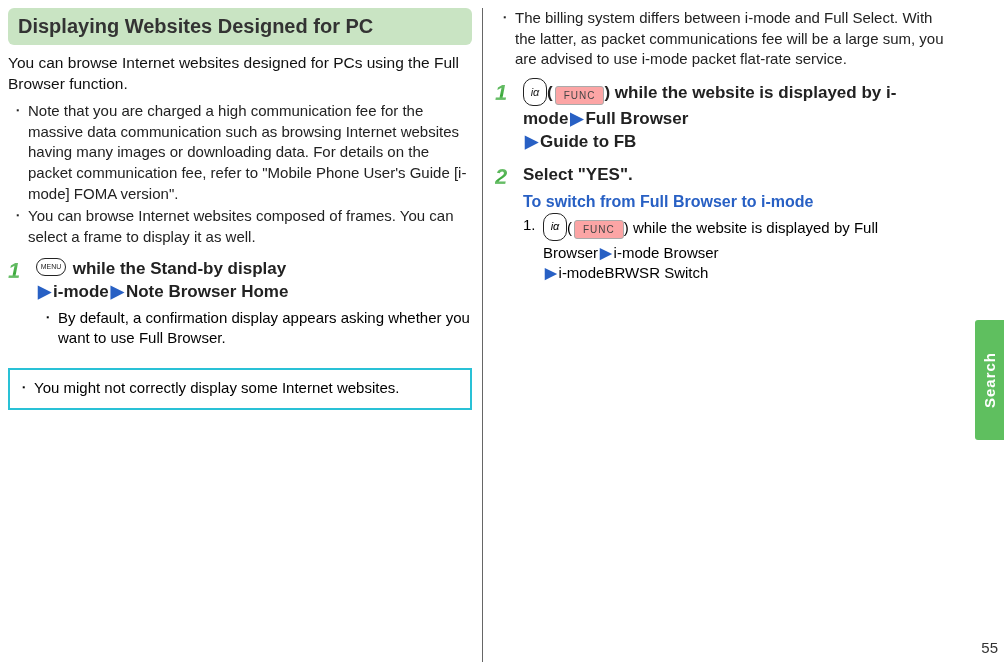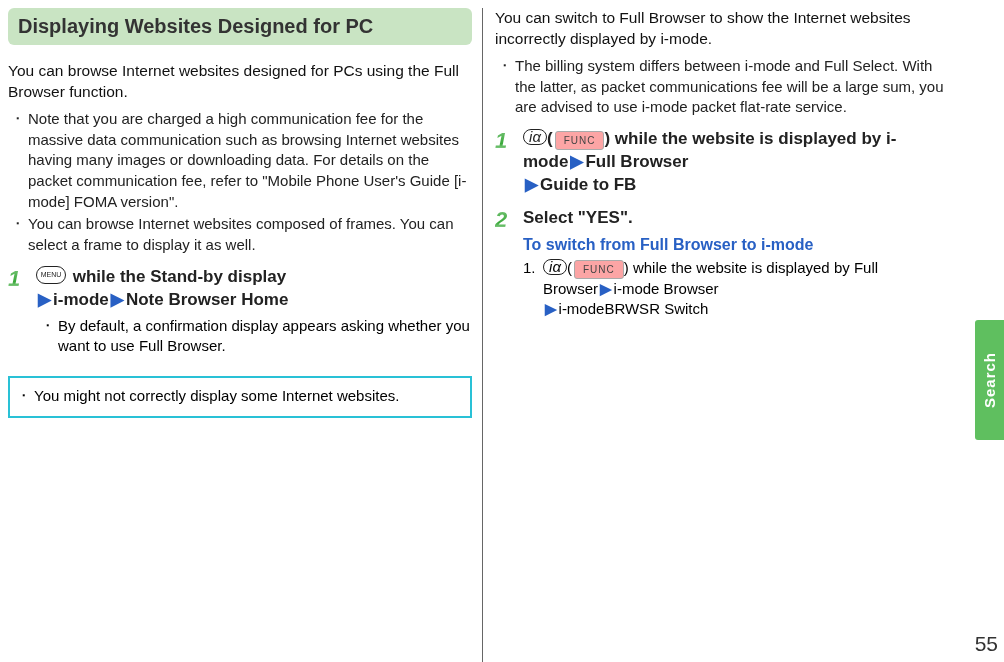--- a/index.html
+++ b/index.html
@@ -29,21 +29,21 @@
       border-left: 1px solid #666;
       padding-left: 12px;
     }
     .section-title-bar {
       background: #c9e4c3;
       border-radius: 6px;
       padding: 6px 10px;
       font-size: 20px;
       font-weight: bold;
       color: #333;
-      margin-bottom: 16px;
+      margin-bottom: 8px;
       line-height: 1.25;
     }
     .intro-bold {
       font-weight: normal;
       font-size: 15.5px;
       line-height: 1.35;
       margin-bottom: 6px;
       color: #111;
     }
     .bullet-block {
@@ -127,24 +127,24 @@
     .func-icon-group {
       display: inline-flex;
       align-items: center;
       vertical-align: middle;
       position: relative;
       top: -2px;
     }
     .func-circle {
       display: inline-flex;
       width: 24px;
-      height: 16px;
+      height: 28px;
       border: 1.2px solid #222;
       border-radius: 10px;
-      font-size: 15px;
+      font-size: 11px;
       align-items: center;
       justify-content: center;
       background: white;
       font-weight: normal;
       font-style: italic;
     }
     .func-box {
       display: inline-flex;
       align-items: center;
       justify-content: center;
@@ -204,21 +204,21 @@
       font-weight: bold;
       font-size: 15px;
       writing-mode: vertical-rl;
       transform: rotate(180deg);
       letter-spacing: 1px;
     }
     .page-num {
       position: absolute;
       right: 6px;
       bottom: 6px;
-      font-size: 21px;
+      font-size: 15px;
       color: #333;
     }
   </style>
 </head>
 <body>
 
 <div class="columns">
 
   <div class="col">
     <div class="section-title-bar">Displaying Websites Designed for PC</div>
@@ -252,21 +252,20 @@
 
     <div class="note-box">
       <div class="bullet-item">
         <div class="bullet-dot">･</div>
         <div class="bullet-text">You might not correctly display some Internet websites.</div>
       </div>
     </div>
   </div>
 
   <div class="col col-right">
-    <div class="intro-bold">You can switch to Full Browser to show the Internet websites incorrectly displayed by i-mode.</div>
     <div class="bullet-block">
       <div class="bullet-item">
         <div class="bullet-dot">･</div>
         <div class="bullet-text">The billing system differs between i-mode and Full Select. With the latter, as packet communications fee will be a large sum, you are advised to use i-mode packet flat-rate service.</div>
       </div>
     </div>
 
     <div class="step-row">
       <div class="step-num"><span class="step-num-gradient">1</span></div>
       <div class="step-body">

